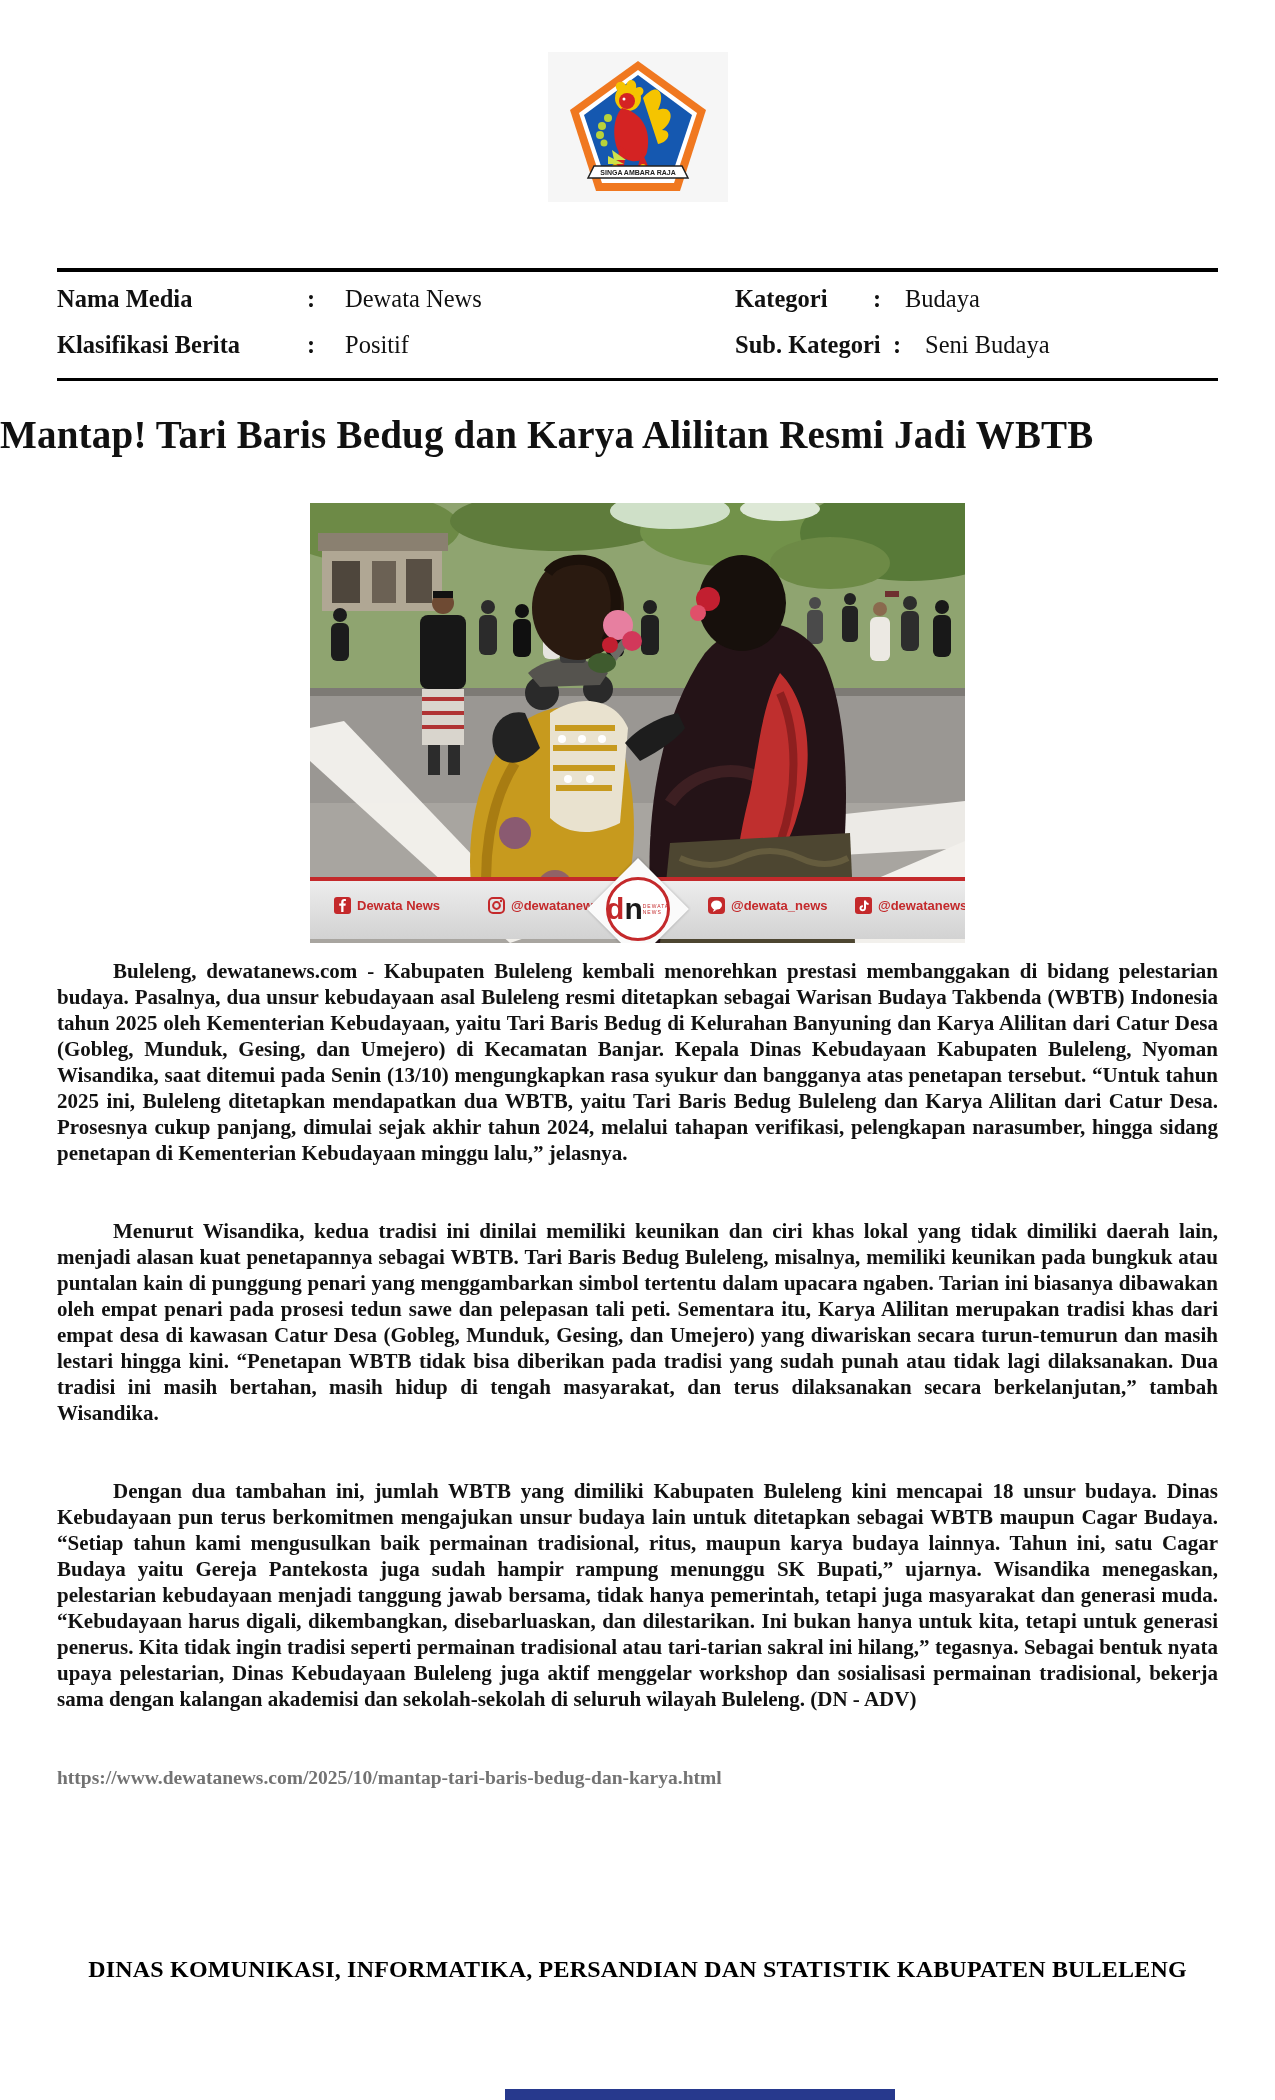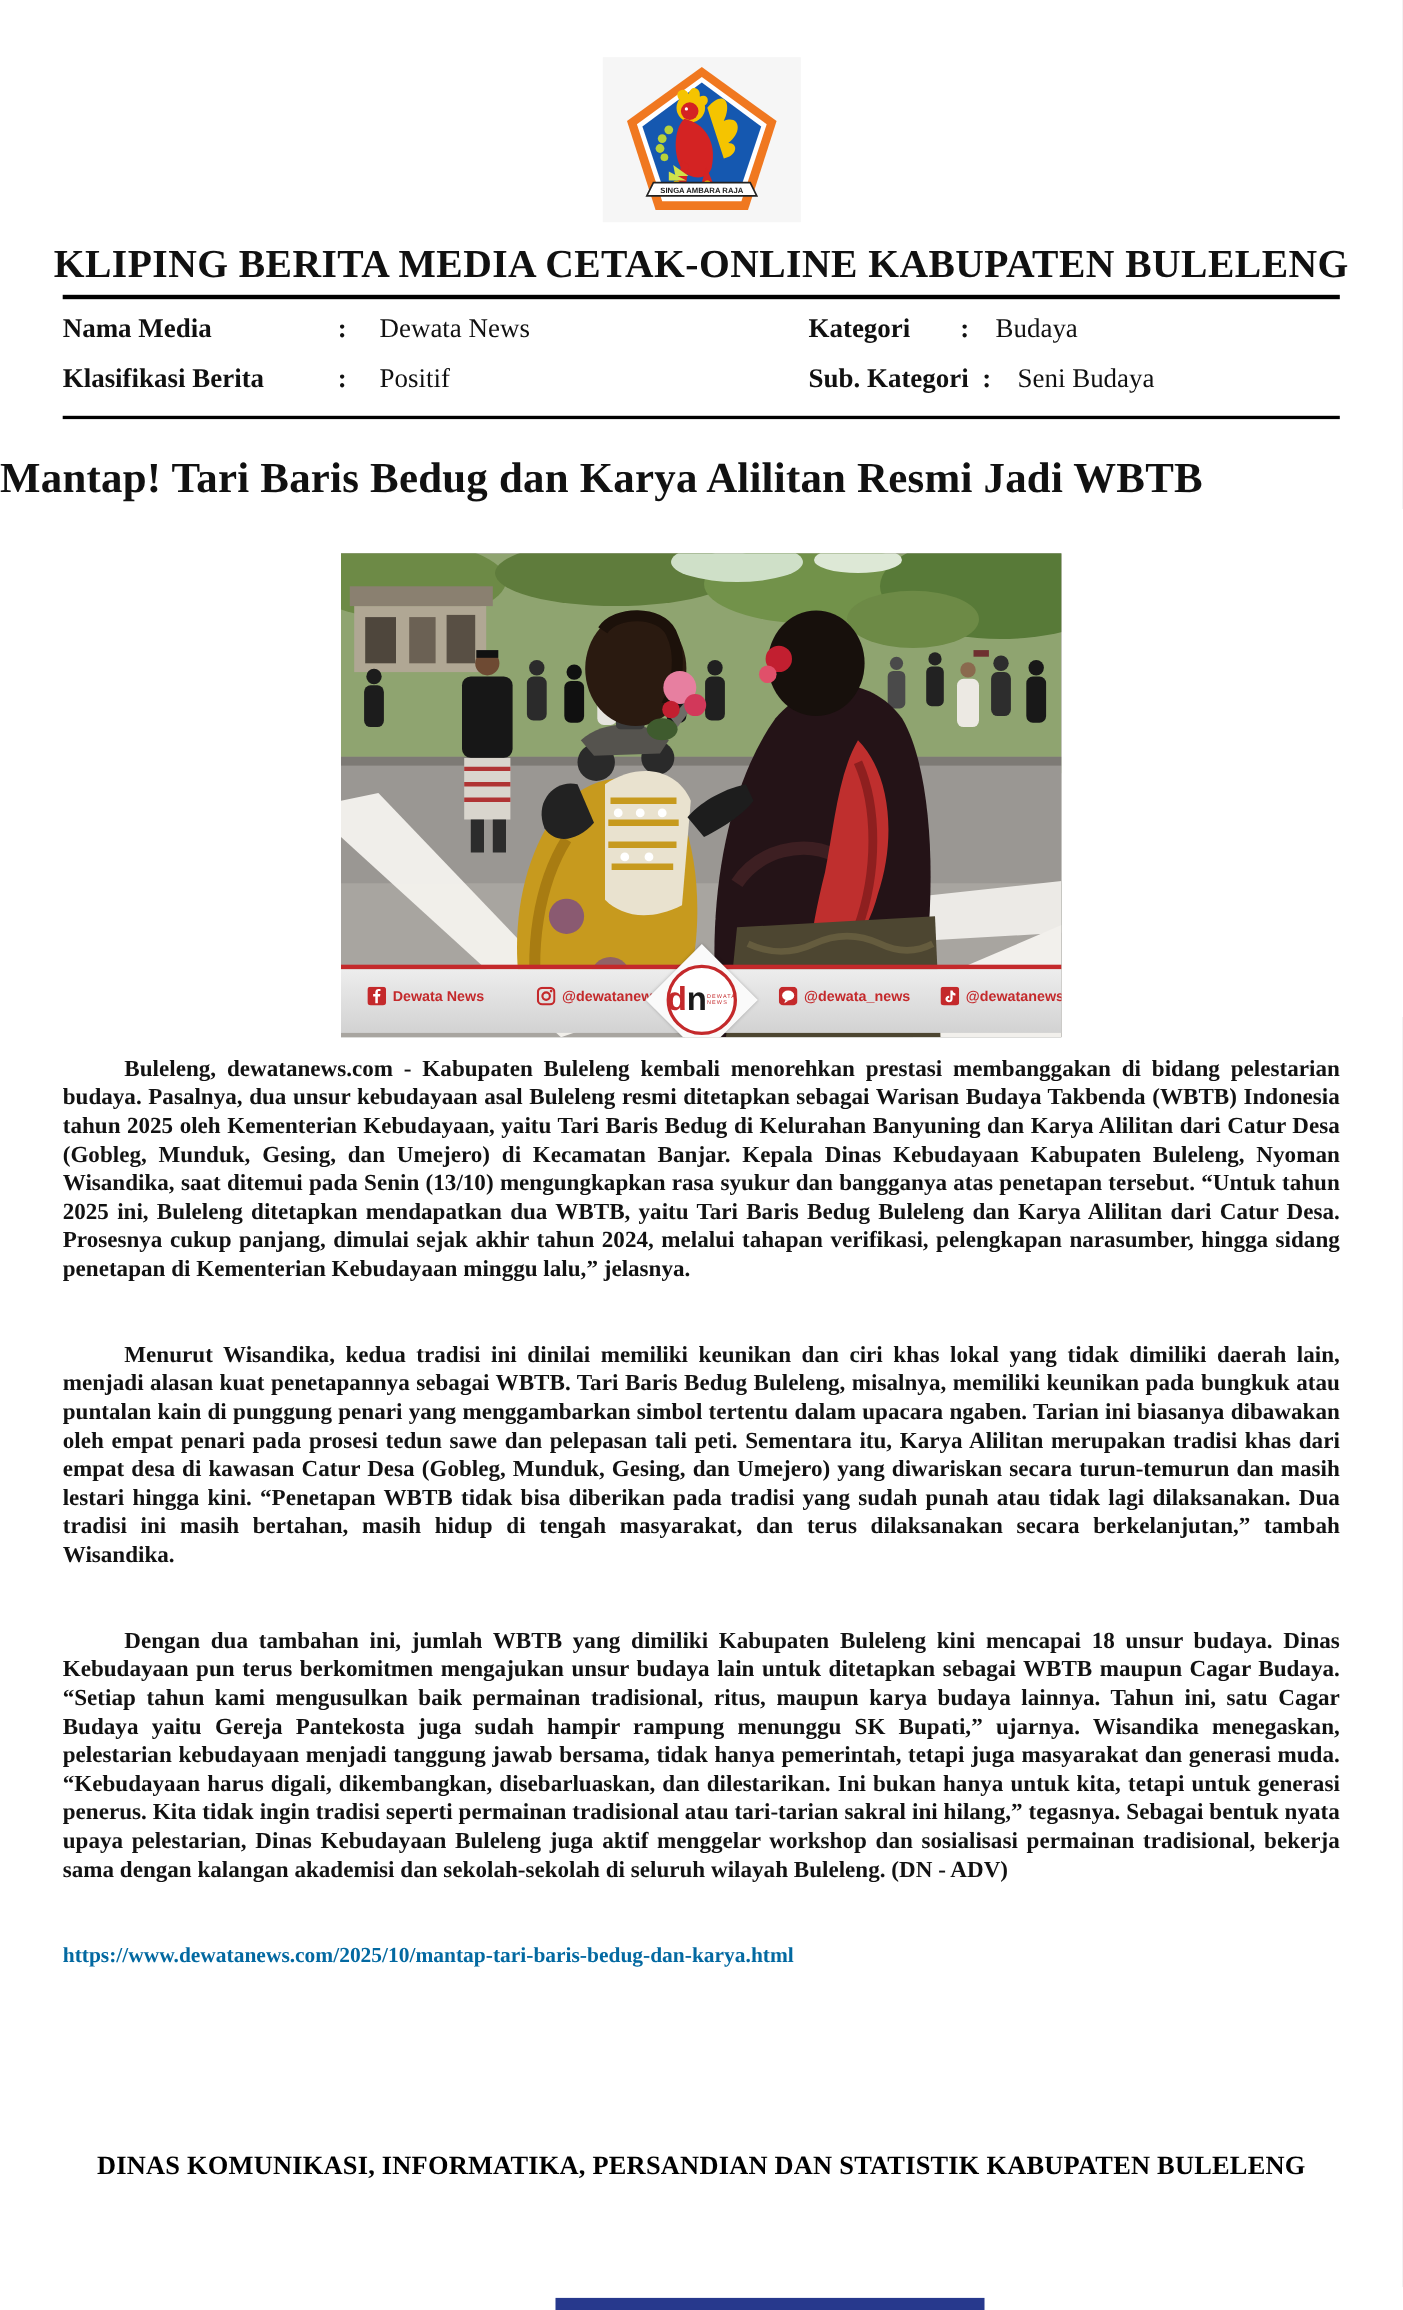--- a/index.html
+++ b/index.html
@@ -73,21 +73,21 @@
   .dn-text .d{color:#c4292b;} .dn-text .n{color:#1a1a1a;}
   .dn-sub{font-family:"Liberation Sans", sans-serif;font-size:5px;letter-spacing:1px;color:#c4292b;}
   
   .body-text{
     position:absolute;top:958px;left:57px;width:1161px;
     font-size:21px;line-height:26px;text-align:justify;color:#121212;
   }
   .body-text p{margin:0 0 52px 0;text-indent:56px;font-weight:bold;}
   .article-url{
     font-weight:bold;font-size:19.5px;margin-top:-12px;display:inline-block;
-    color:#0369a1;text-decoration:none;
+    color:#737373;text-decoration:none;
   }
   
   .footer{position:absolute;top:1956px;left:0;width:100%;text-align:center;}
   .footer-line1{
     font-family:"Liberation Sans", sans-serif;font-size:21px;color:#1a1a1a;margin-bottom:7px;
   }
   .footer-line2{
     font-family:Liberation Serif, serif;font-weight:bold;font-size:24px;color:#000;
     letter-spacing:0.2px;white-space:nowrap;
   }
@@ -128,21 +128,20 @@
             <path d="M44,90 L58,100 L46,100 Z"></path>
         </g>
       </g>
       <g>
         <polygon points="26,106 114,106 120,118 20,118" fill="#ffffff" stroke="#222222" stroke-width="1.5"></polygon>
         <text x="70" y="115" text-anchor="middle" font-family="Liberation Sans, sans-serif" font-size="7" font-weight="bold" fill="#222">SINGA AMBARA RAJA</text>
       </g>
     </svg>
   </div>
 
-  <div class="main-title">KLIPING BERITA MEDIA CETAK-ONLINE KABUPATEN BULELENG</div>
 
   <div class="meta">
     <div class="meta-grid">
       <div class="meta-cell lft">
         <span class="meta-label">Nama Media</span>
         <span class="meta-colon">:</span>
         <span class="meta-value">Dewata News</span>
       </div>
       <div class="meta-cell rgt">
         <span class="meta-label">Kategori</span>

